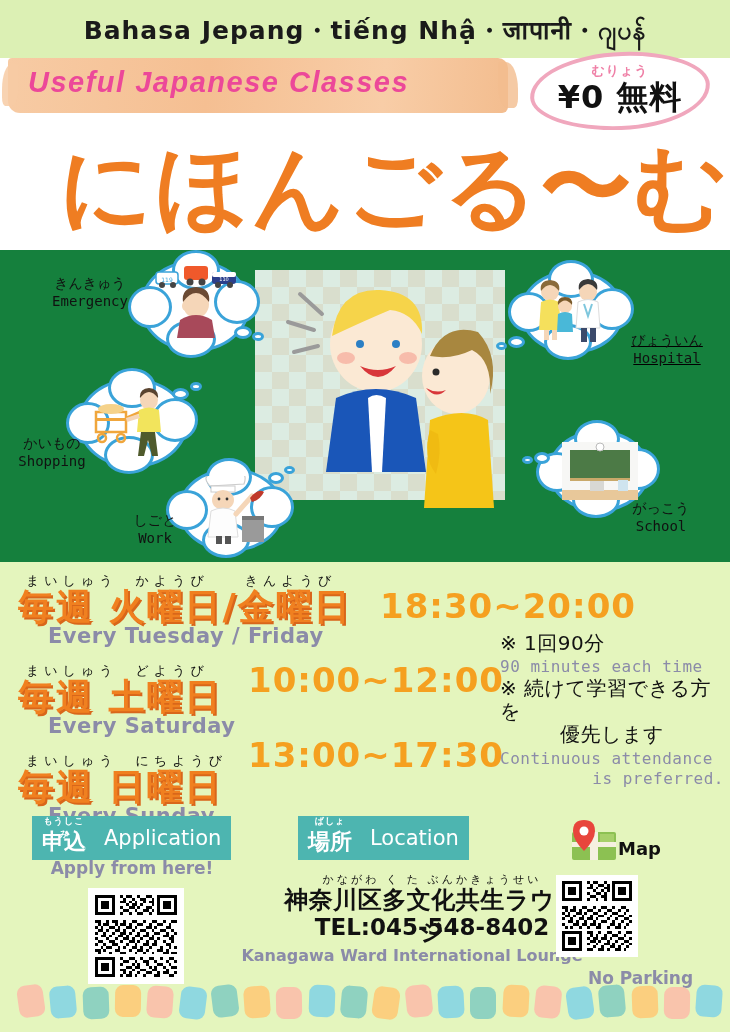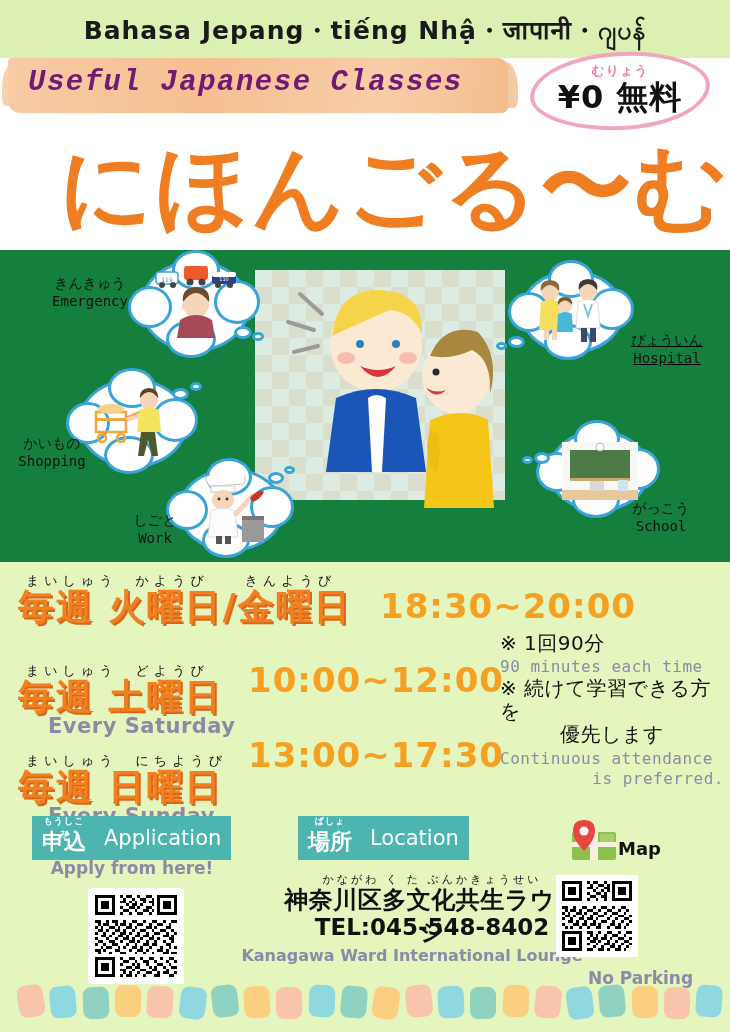--- a/index.html
+++ b/index.html
@@ -32,21 +32,21 @@
     content:""; position:absolute; left:-6px; top:6px; width:16px; height:42px;
     background:#f7cba4; border-radius:60% 10% 40% 20%; opacity:.85;
   }
   .brush::after {
     content:""; position:absolute; right:-10px; top:4px; width:20px; height:46px;
     background:#f3bd8f; border-radius:10% 60% 20% 50%; opacity:.8;
   }
   .brush-text {
     position: absolute; left: 28px; top: 66px; font-size: 29px;
     font-style: italic; font-weight: 700; letter-spacing: 1.5px;
-    color: #701a75; font-family: Liberation Mono, monospace;
+    color: #ec4899; font-family: Liberation Sans, sans-serif;
   }
 
   
   .free-badge { position: absolute; left: 530px; top: 52px; width: 180px; height: 78px; }
   .free-oval {
     position:absolute; inset:0; border: 4px solid #f0a7bd;
     border-radius: 52% 48% 50% 50% / 55% 45% 55% 45%;
     background:#fff; transform: rotate(-2deg);
   }
   .free-furi {
@@ -377,20 +377,21 @@
     </svg>
   </div>
 
   
   <div class="green-area"></div>
 
   <div class="sched">
     <div class="row">
       <div class="furi-line">まいしゅう　かようび　　きんようび</div>
       <div class="day-jp">毎週 火曜日/金曜日</div>
+      <div class="day-en">Every Tuesday / Friday</div>
     </div>
     <div class="row" style="margin-top:20px;">
       <div class="furi-line">まいしゅう　どようび</div>
       <div class="day-jp">毎週 土曜日</div>
       <div class="day-en">Every Saturday</div>
     </div>
     <div class="row" style="margin-top:20px;">
       <div class="furi-line">まいしゅう　にちようび</div>
       <div class="day-jp">毎週 日曜日</div>
       <div class="day-en">Every Sunday</div>

